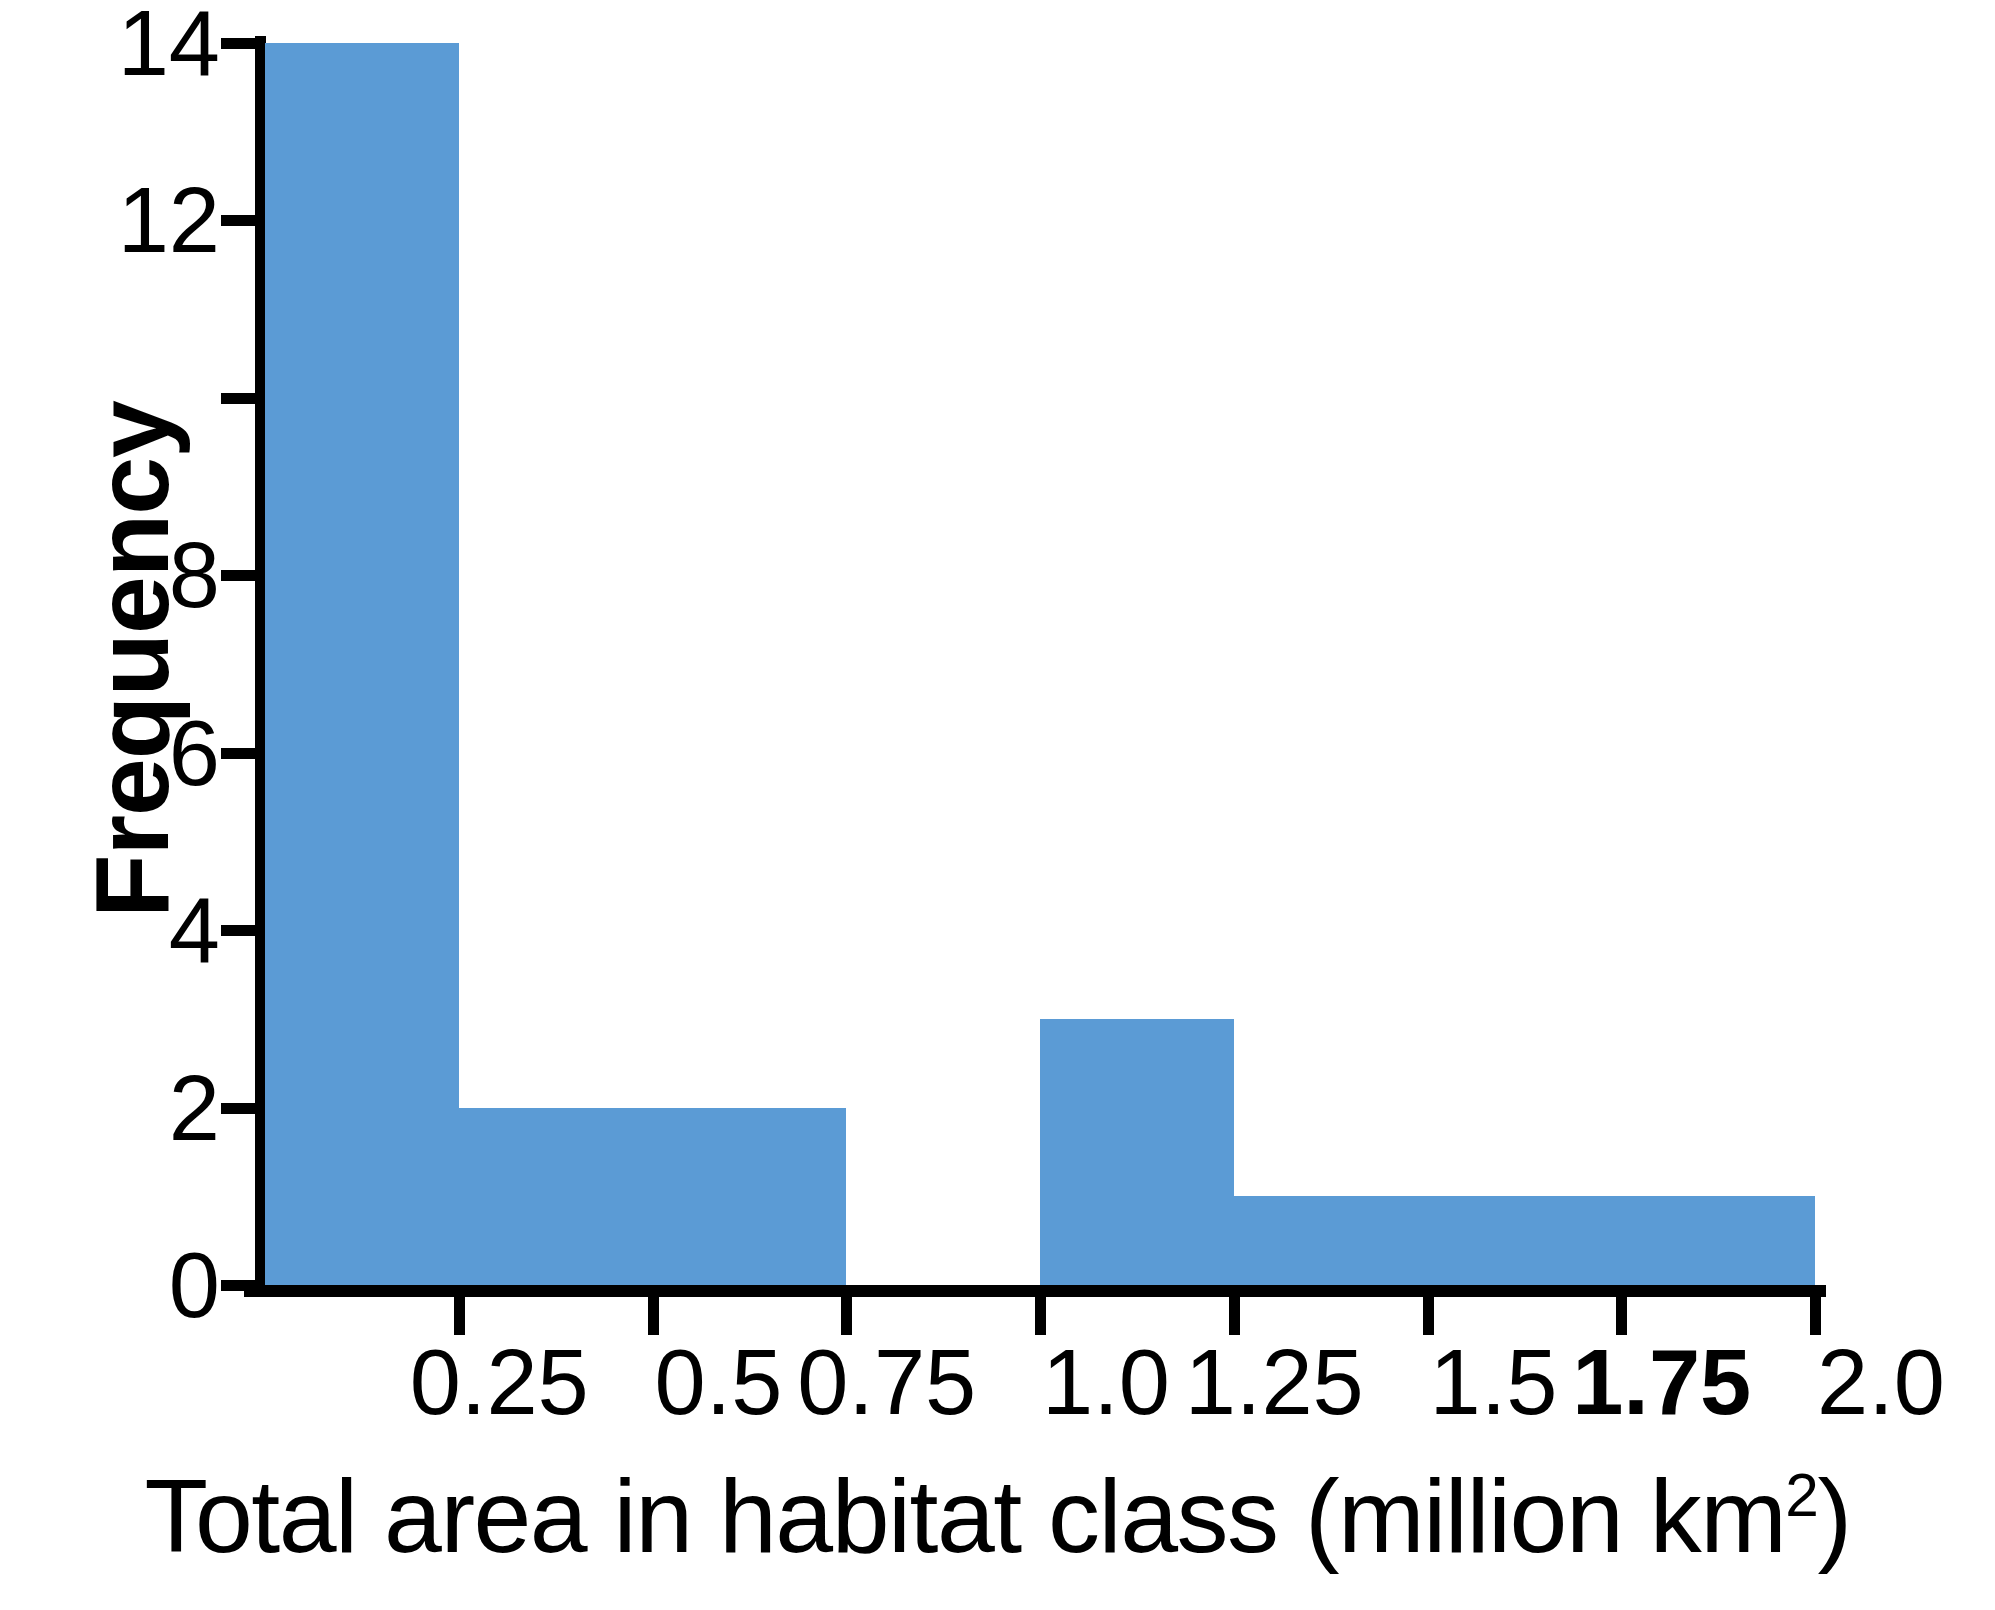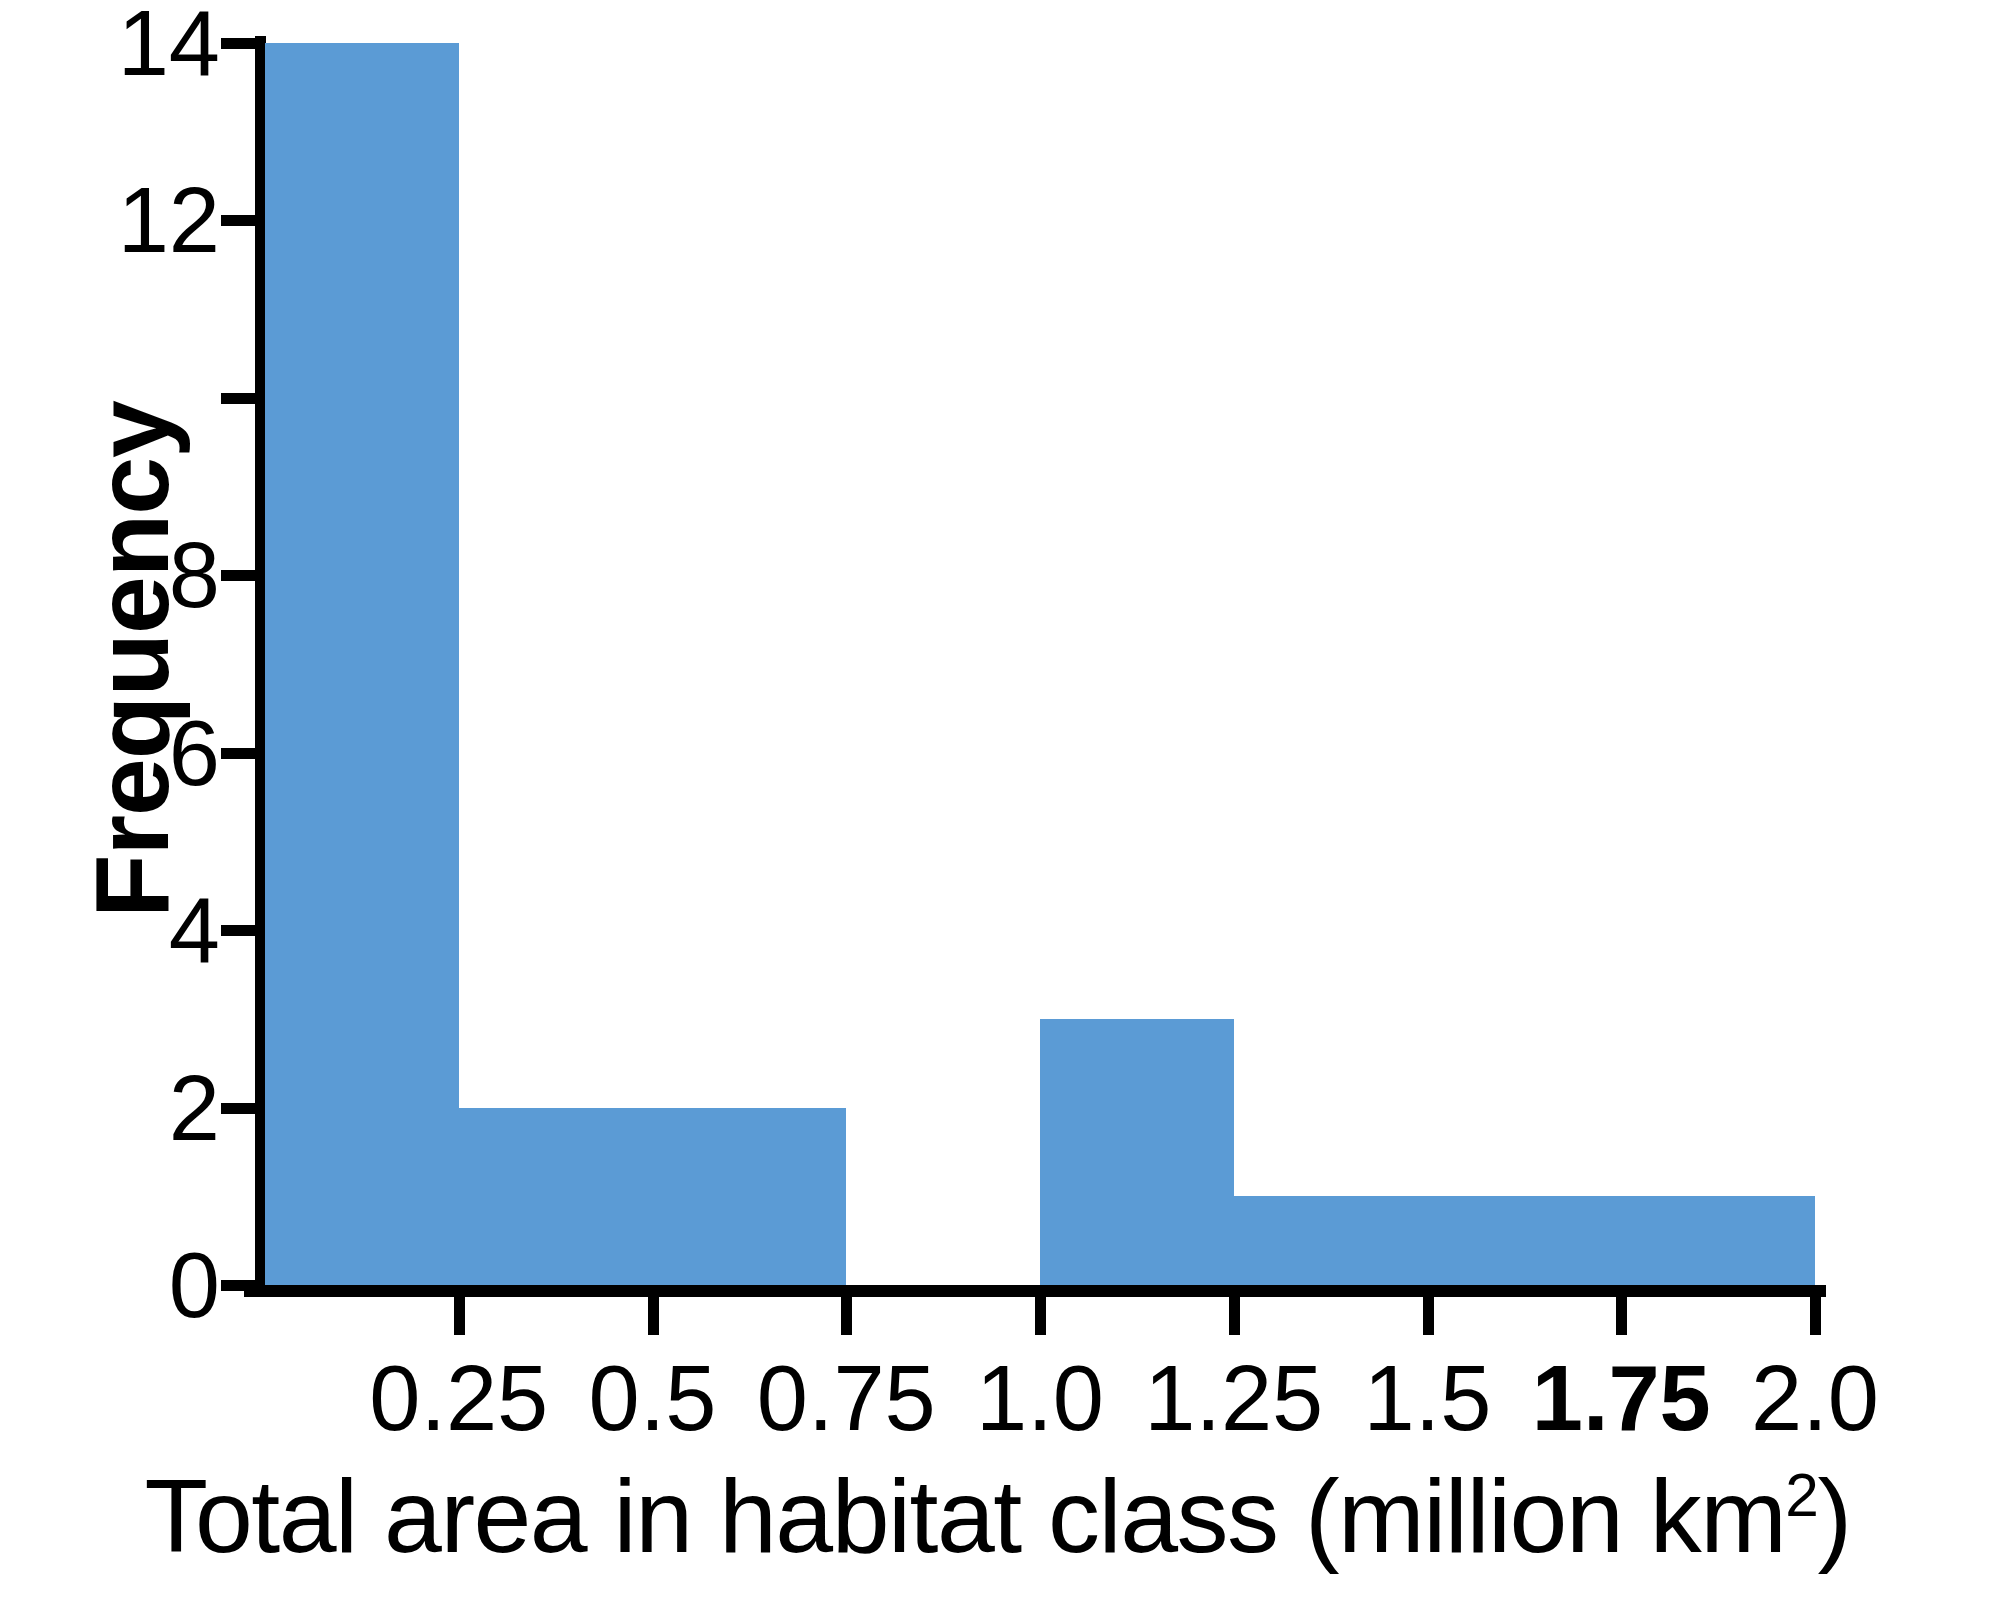--- a/index.html
+++ b/index.html
@@ -109,26 +109,25 @@
     width: 11px;
     height: 38px;
     background: #000000;
   }
 
   
   .xtick-label {
     position: absolute;
     top: 1332px;
     width: 260px;
-    text-align: center;
+    text-align: right;
     font-size: 92px;
     line-height: 100px;
     font-weight: 400;
     font-family: "Liberation Sans", sans-serif;
-    margin-top: 16px;
   }
 
   
   #xlabel {
     position: absolute;
     left: 0;
     top: 1456px;
     width: 1995px;
     text-align: center;
     font-size: 104px;

